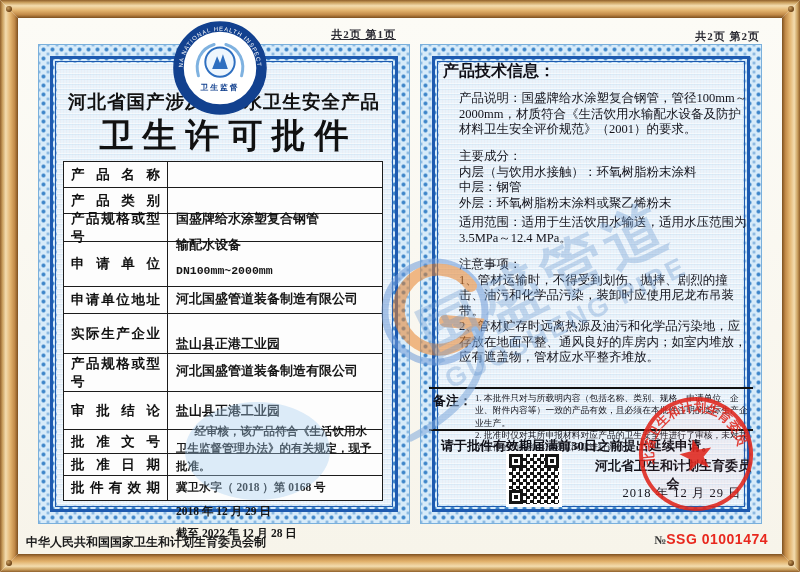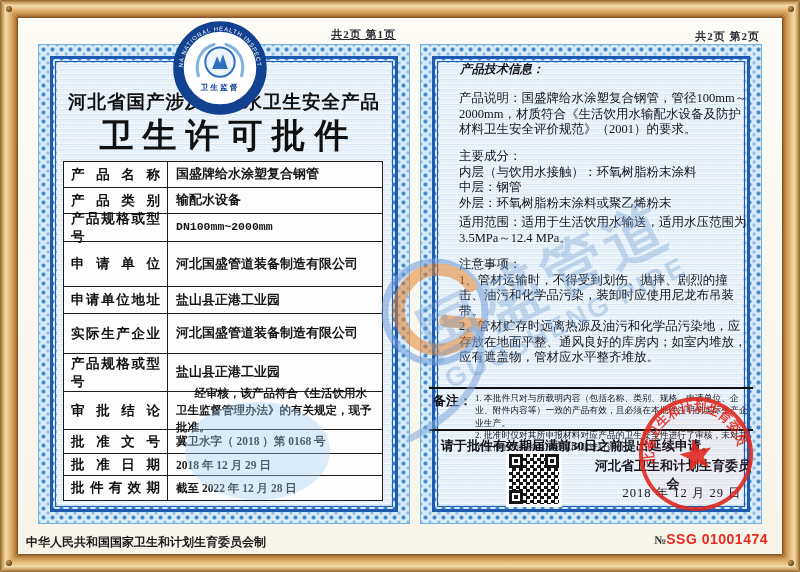--- a/index.html
+++ b/index.html
@@ -46,25 +46,25 @@
   .title2{position:absolute;left:0;top:68px;width:100%;text-align:center;
     font-size:34px;font-weight:bold;color:#111;letter-spacing:9px;text-indent:9px;z-index:4;}
   .cert-table{position:absolute;left:24px;top:116px;width:320px;z-index:4;
     border:1px solid #1c1c1c;background:#fdfdfd;box-sizing:border-box;}
   .crow{display:flex;border-bottom:1px solid #1c1c1c;box-sizing:border-box;}
   .crow:last-child{border-bottom:none;}
   .crow .lbl{width:104px;flex:0 0 104px;border-right:1px solid #1c1c1c;box-sizing:border-box;
     display:flex;align-items:center;padding:0 7px;font-weight:bold;font-size:13.5px;color:#111;}
   .crow .lbl span{width:100%;text-align:justify;text-align-last:justify;}
   .crow .val{flex:1;display:flex;align-items:center;padding:11px 8px;font-weight:600;
-    font-size:13px;color:#161616;line-height:1.25;box-sizing:border-box;}
+    font-size:13px;color:#161616;line-height:1.25;box-sizing:border-box;margin-top:46px;}
   .val.small{font-size:11.5px;}
   .val.conclusion{font-size:11.5px;line-height:1.5;text-indent:1.6em;}
   
-  .p2-title{position:absolute;left:39px;top:16px;font-size:12px;font-weight:bold;color:#101018;z-index:4;font-style:italic;}
+  .p2-title{position:absolute;left:22px;top:16px;font-size:16px;font-weight:bold;color:#101018;z-index:4;}
   .p2-block{position:absolute;left:38px;width:292px;font-size:12.5px;color:#14141c;
     line-height:1.24;white-space:pre-line;z-index:4;}
   .remarks{position:absolute;left:8px;right:8px;top:342px;height:44px;z-index:4;
     border-top:2px solid #111;border-bottom:2px solid #111;
     display:flex;align-items:flex-start;padding:3px 4px;box-sizing:border-box;}
   .remarks .rlabel{font-size:13px;font-weight:bold;color:#101018;flex:0 0 42px;}
   .remarks .rtext{font-size:8.8px;line-height:1.4;color:#14141c;}
   .renewal{position:absolute;left:20px;top:392px;font-size:13px;font-weight:bold;color:#101018;z-index:4;}
   .qr{position:absolute;left:85px;top:406px;width:56px;height:56px;z-index:4;background:#fff;
     border:3px solid #fff;box-sizing:border-box;}

